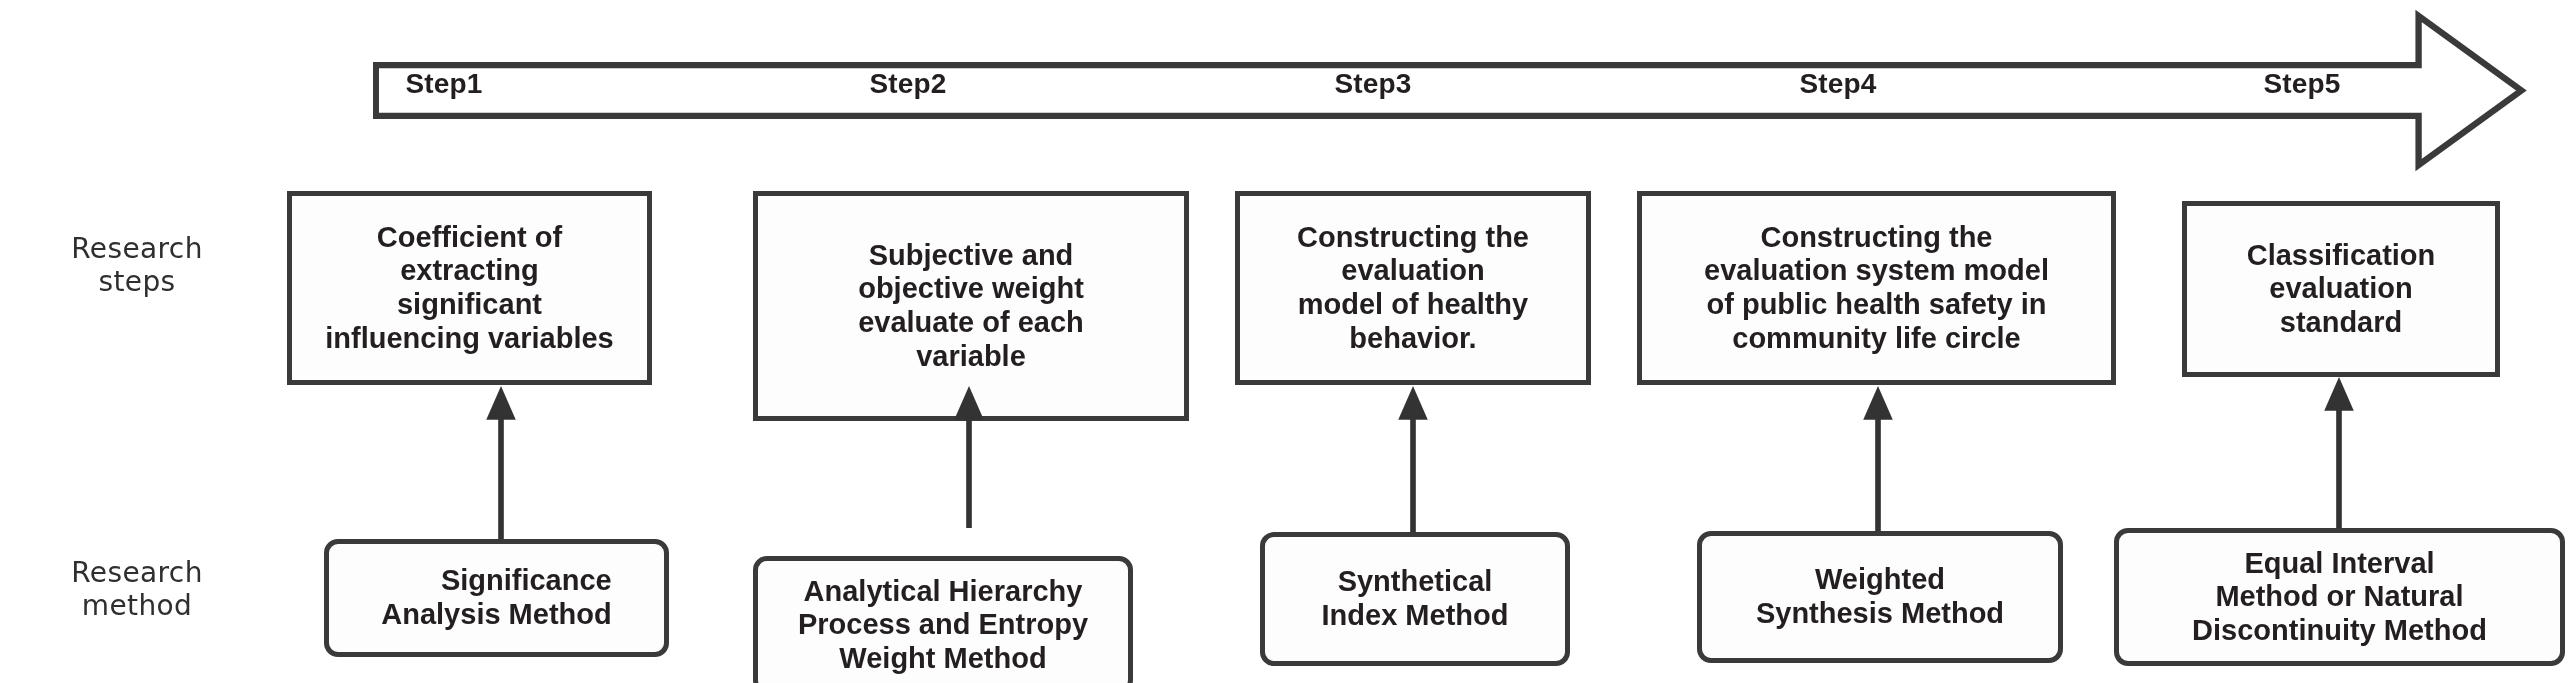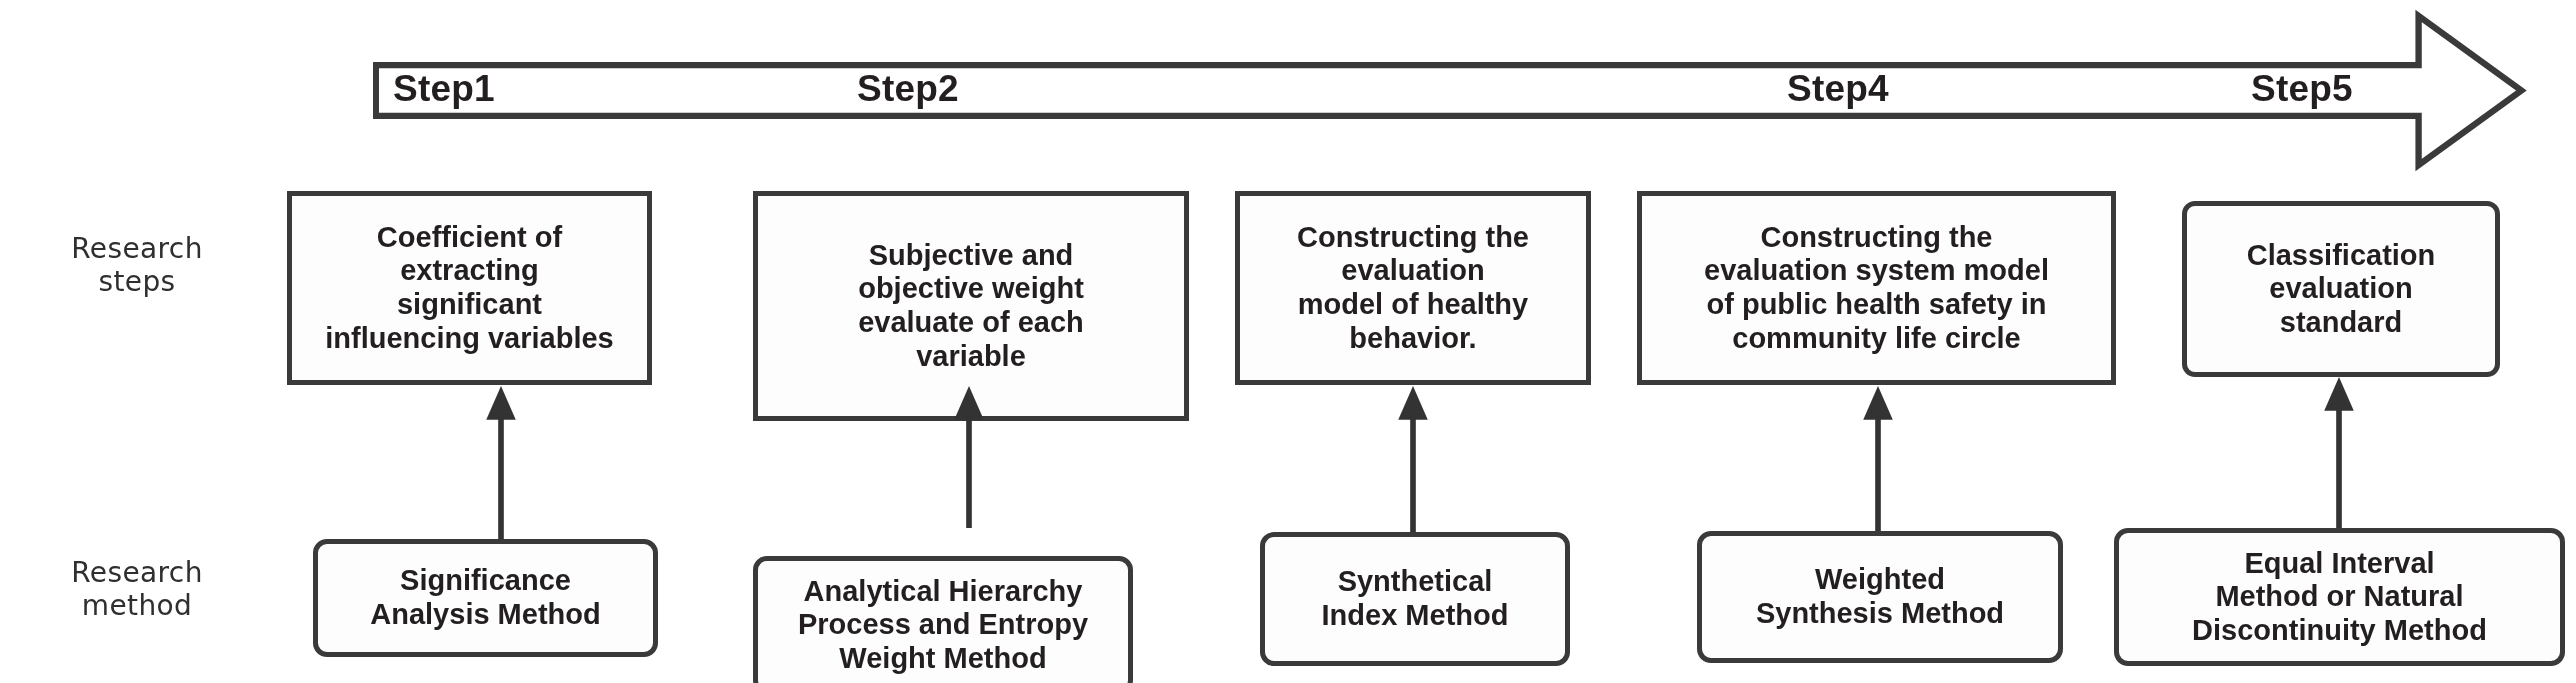--- a/index.html
+++ b/index.html
@@ -42,21 +42,21 @@
     left: 373px;
     top: 5.6px;
     width: 2154px;
     height: 176px;
   }
   #arrow-bar svg { display: block; width: 100%; height: 100%; }
 
   .step-caption {
     position: absolute;
     top: 68px;
-    font-size: 37px;
+    font-size: 28px;
     font-weight: 700;
     color: #231f20;
     text-align: center;
     font-family: "Liberation Sans", sans-serif;
     letter-spacing: 0.2px;
   }
 
   
   .step-box {
     position: absolute;
@@ -119,20 +119,21 @@
 method</div>
 
   <div id="arrow-bar">
     <svg viewBox="0 0 3060 250" preserveAspectRatio="none">
       <polygon points="4,84 2906,84 2906,14 3052,120 2906,226 2906,156 4,156" fill="#ffffff" stroke="#3a3a3a" stroke-width="9" stroke-linejoin="miter"></polygon>
     </svg>
   </div>
 
   <div class="step-caption" style="left:296px;  width:296px;">Step1</div>
   <div class="step-caption" style="left:760px; width:296px;">Step2</div>
+  <div class="step-caption" style="left:1225px; width:296px;">Step3</div>
   <div class="step-caption" style="left:1690px; width:296px;">Step4</div>
   <div class="step-caption" style="left:2154px; width:296px;">Step5</div>
 
   <div class="step-box" style="left:287px;  top:191px; width:365px; height:194px;">
     <span class="txt">Coefficient of
 extracting
 significant
 influencing variables</span>
   </div>
 
@@ -150,21 +151,21 @@
 behavior.</span>
   </div>
 
   <div class="step-box" style="left:1637px; top:191px; width:479px; height:194px;">
     <span class="txt">Constructing the
 evaluation system model
 of public health safety in
 community life circle</span>
   </div>
 
-  <div class="step-box" style="left:2182px; top:201px; width:318px; height:176px;border-radius:13px;">
+  <div class="step-box" style="left:2182px; top:201px; width:318px; height:176px;">
     <span class="txt">Classification
 evaluation
 standard</span>
   </div>
 
   <div class="connector" style="left:482px;  top:386px; height:156px;">
     <svg viewBox="0 0 54 222" preserveAspectRatio="none">
       <polygon points="27,0 48,48 6,48" fill="#333333"></polygon>
       <rect x="23" y="44" width="8" height="178" fill="#333333"></rect>
     </svg>
@@ -191,21 +192,21 @@
     </svg>
   </div>
 
   <div class="connector" style="left:2320px; top:377px; height:151px;">
     <svg viewBox="0 0 54 215" preserveAspectRatio="none">
       <polygon points="27,0 48,48 6,48" fill="#333333"></polygon>
       <rect x="23" y="44" width="8" height="171" fill="#333333"></rect>
     </svg>
   </div>
 
-  <div class="method-box" style="left:313px;  top:539px; width:345px; height:118px;">
+  <div class="method-box" style="left:324px;  top:539px; width:345px; height:118px;text-align:right;">
     <span class="txt">Significance
 Analysis Method</span>
   </div>
 
   <div class="method-box" style="left:753px; top:556px; width:380px; height:138px;">
     <span class="txt">Analytical Hierarchy
 Process and Entropy
 Weight Method</span>
   </div>
 

